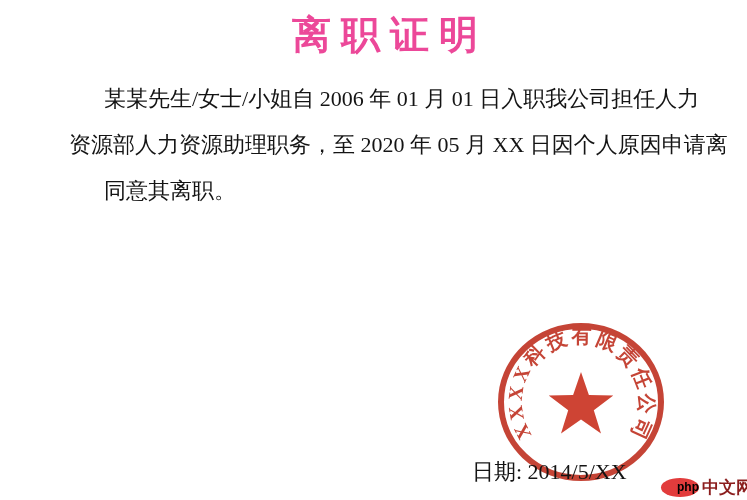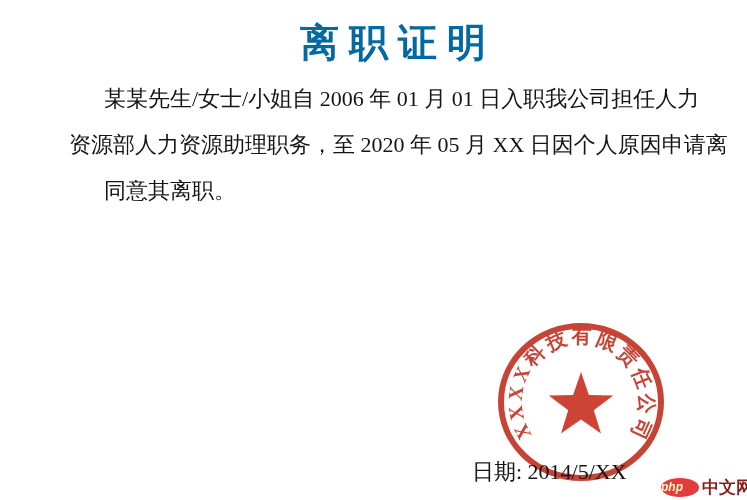--- a/index.html
+++ b/index.html
@@ -10,27 +10,27 @@
     background: #ffffff;
     overflow: hidden;
     font-family: "Liberation Serif", "DejaVu Serif", serif;
     color: #141414;
   }
   .doc-title {
     position: absolute;
     left: 60px;
     top: 8px;
     width: 650px;
-    margin: 8px;
+    margin: 0;
     text-align: center;
     font-size: 39px;
     font-weight: bold;
     letter-spacing: 10px;
     text-indent: 10px;
-    color: #0369a1;
+    color: #ec4899;
     white-space: nowrap;
   }
   .doc-body {
     position: absolute;
     left: 60px;
     top: 76px;
     width: 680px;
     font-size: 22px;
     line-height: 46px;
     z-index: 2;
@@ -72,25 +72,24 @@
     gap: 3px;
     z-index: 4;
     font-family: "Liberation Sans", "DejaVu Sans", sans-serif;
   }
   .php-badge {
     display: inline-block;
     width: 38px;
     height: 19px;
     background: #e23c3c;
     border-radius: 50%;
-    color: #fef9c3;
+    color: #000000;
     font-size: 12px;
     font-weight: bold;
-    font-style: italic;
-    text-align: left;
+    text-align: right;
     line-height: 19px;
   }
   .site-name {
     color: #8b1d1d;
     font-size: 17px;
     font-weight: bold;
     line-height: 19px;
     white-space: nowrap;
   }
 </style>

